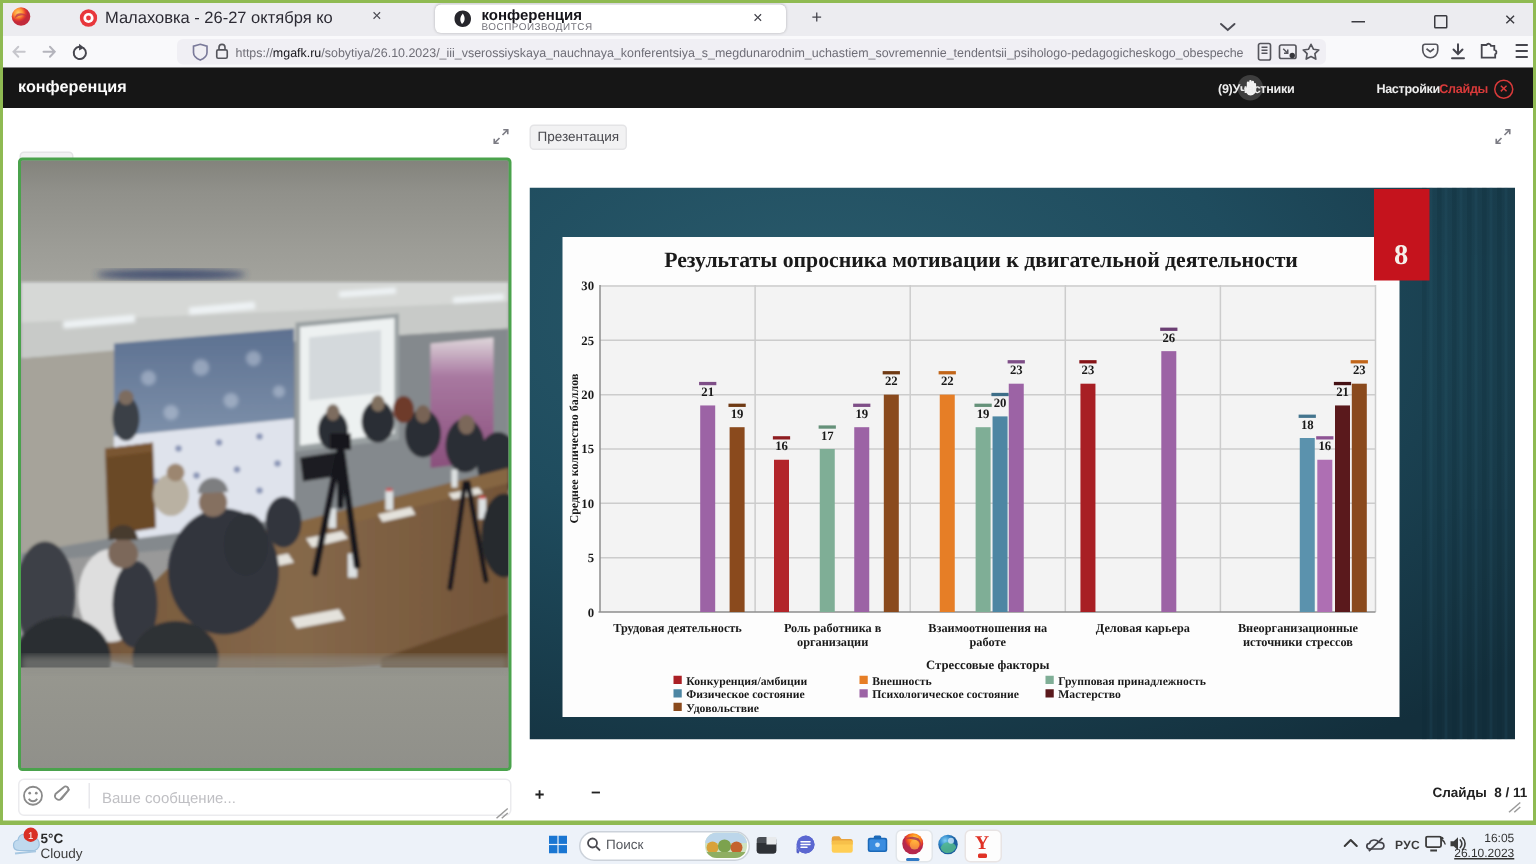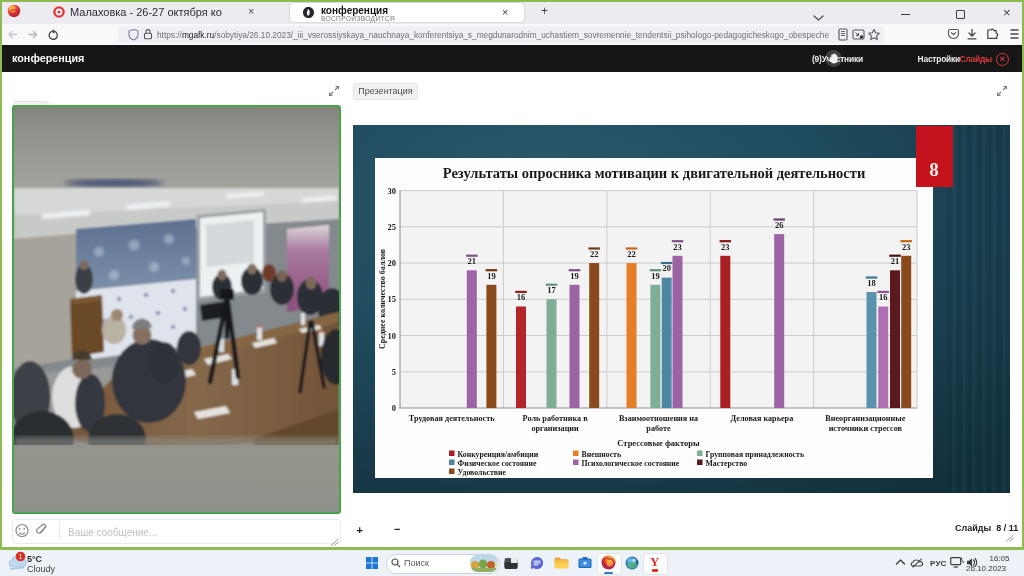--- a/index.html
+++ b/index.html
@@ -548,18 +548,18 @@
     <rect x="0.7" y="0.7" width="10" height="7" rx="1" fill="none" stroke="#3c3c3c" stroke-width="1.2"></rect>
     <path d="M3.5 10 h4.5" stroke="#3c3c3c" stroke-width="1.2"></path>
     <path d="M11.5 3 a4 4 0 0 1 2 3" fill="none" stroke="#3c3c3c" stroke-width="1"></path>
     <circle cx="11.3" cy="1.8" r="1" fill="#3c3c3c"></circle>
   </svg>
   <svg class="abs" style="left:966px;top:557px" width="12" height="11" viewBox="0 0 12 11">
     <path d="M1 3.8 h2.2 L6 1.2 V9.8 L3.2 7.2 H1 Z" fill="#3c3c3c"></path>
     <path d="M7.5 3 a3.5 3.5 0 0 1 0 5 M9 1.5 a5.5 5.5 0 0 1 0 8" fill="none" stroke="#3c3c3c" stroke-width="1.1" stroke-linecap="round"></path>
   </svg>
   <div class="abs" style="left:986px;top:554px;width:27px;text-align:center;font-size:8px;color:#333;">16:05</div>
-  <div class="abs" style="left:966px;top:563.5px;width:47px;text-align:left;font-size:8px;color:#333;">26.10.2023</div>
+  <div class="abs" style="left:966px;top:563.5px;width:47px;text-align:center;font-size:8px;color:#333;text-decoration:underline;">26.10.2023</div>
 
   <div class="abs greenline" style="left:0;top:0;width:1024px;height:2px"></div>
   <div class="abs greenline" style="left:0;top:0;width:2px;height:550px"></div>
   <div class="abs greenline" style="left:1022px;top:0;width:2px;height:550px"></div>
   <div class="abs greenline" style="left:0;top:546.5px;width:1024px;height:3.5px"></div>
 
 </body></html>

